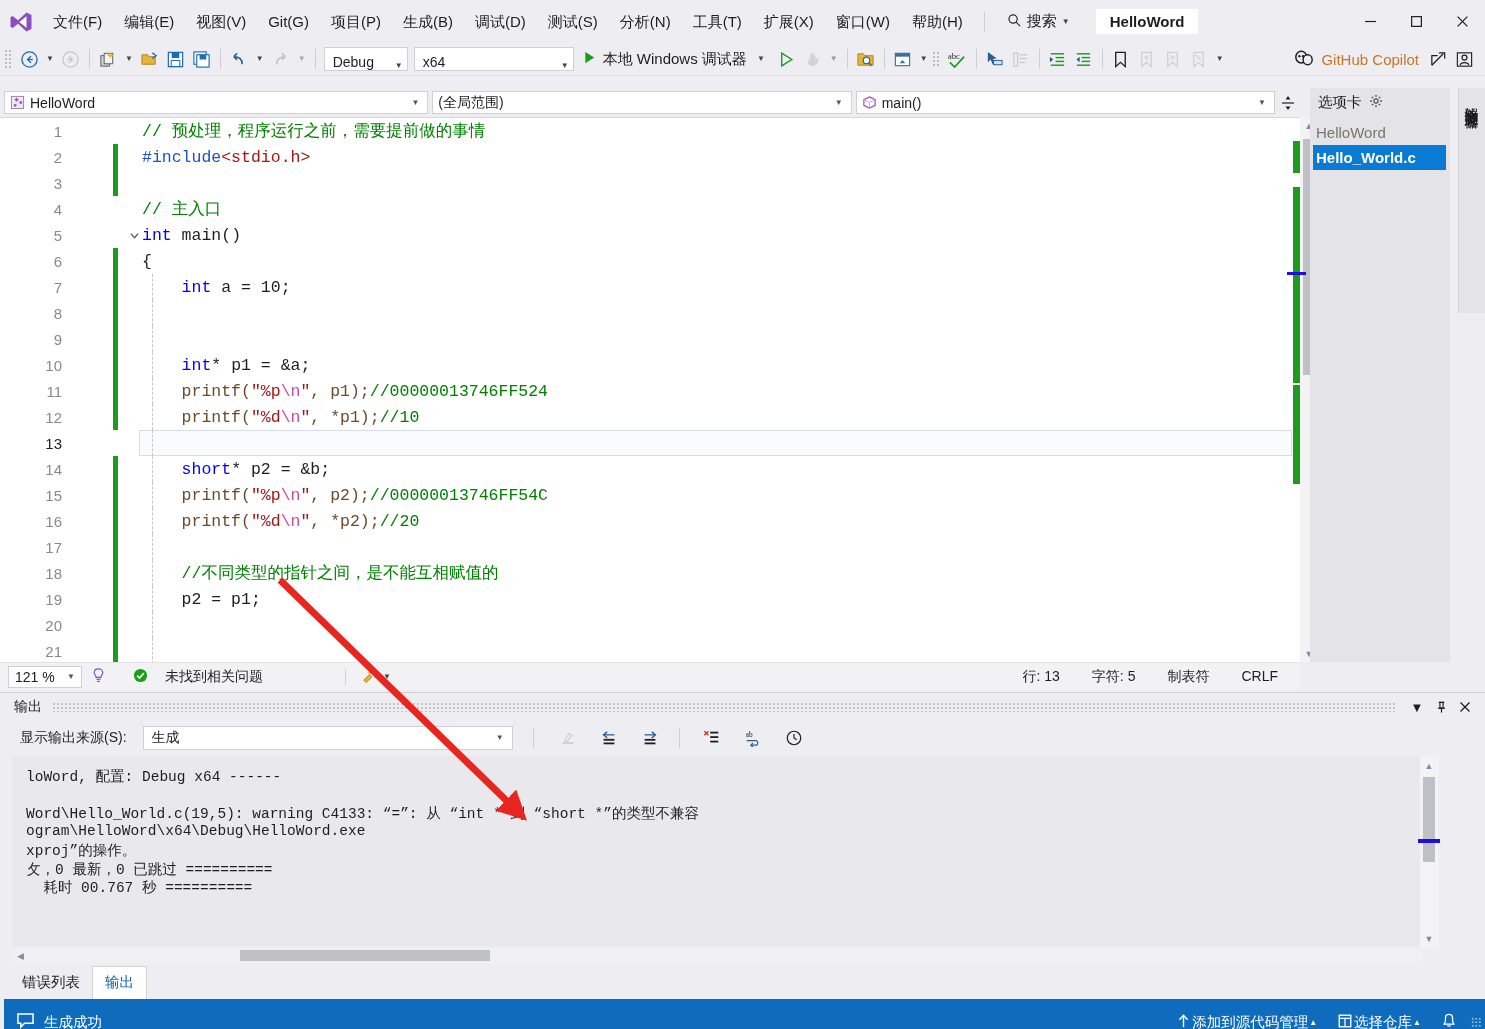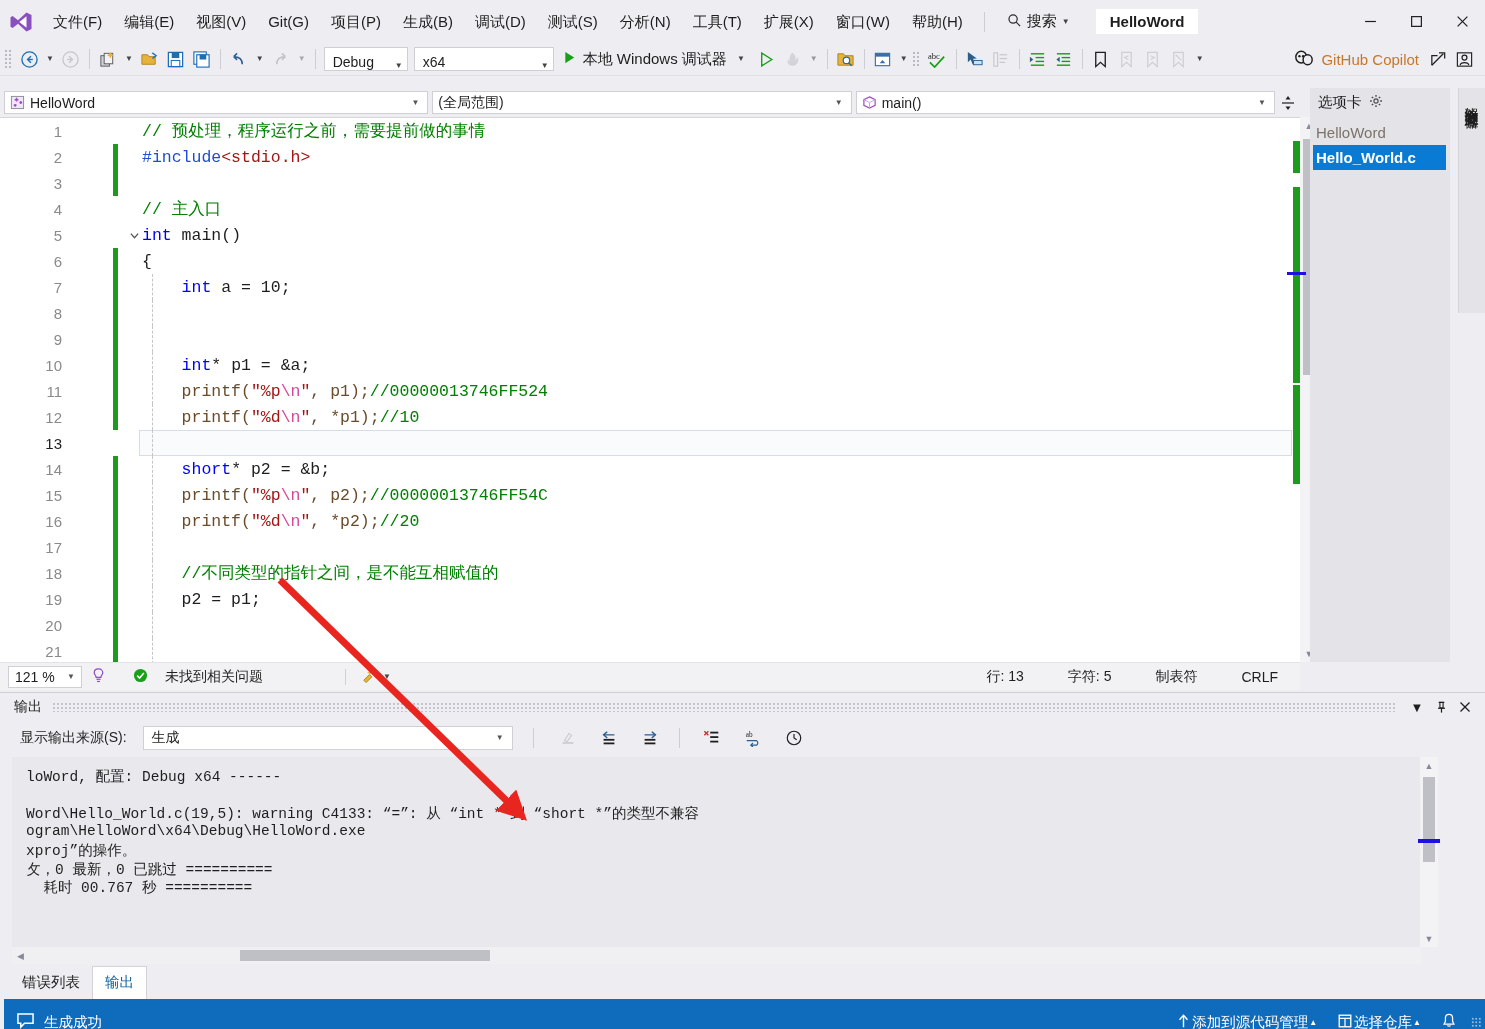--- a/index.html
+++ b/index.html
@@ -158,21 +158,21 @@
     display:flex; align-items:center; font-size:14px; color:#1E1E1E;
   }
   .zoom-combo {
     width:74px; height:22px; margin-left:8px; background:#fff; border:1px solid #CFCFD6;
     display:flex; align-items:center; padding:0 3px 0 6px; font-size:14px;
   }
   .zoom-combo .z-l { flex:1; }
   .zoom-combo .z-a { font-size:8px; color:#555; padding-right:3px; }
   .st-sep { width:1px; height:16px; background:#D0D0D6; margin:0 14px; }
   .st-item { white-space:nowrap; }
-  .st-right { margin-left:auto; display:flex; align-items:center; gap:44px; padding-right:22px; }
+  .st-right { margin-left:auto; display:flex; gap:32px; padding-right:22px; }
 
   
   .output-pane {
     position:absolute; left:0; top:692px; width:1485px; height:275px;
     background:#EEEEF2; border-top:1px solid #CFCFD6;
   }
   .out-head {
     height:28px; display:flex; align-items:center; padding-left:14px;
     font-size:14px; color:#1E1E1E;
   }
@@ -397,21 +397,21 @@
           <path d="M6 15 C6 9 10 7 15 7 M15 7 L11.5 3.6 M15 7 L11.5 10.4" fill="none" stroke="#7A7A82" stroke-width="1.6"></path>
         </svg>
     </div>
     <div class="tb-caret" style="opacity:.4">▼</div>
     <div class="tb-sep"></div>
 
     <div class="tb-combo" style="width:84px">
       <span class="lbl">Debug</span>
       <span class="ar">▼</span>
     </div>
-    <div class="tb-combo" style="width:140px">
+    <div class="tb-combo" style="width:160px">
       <span class="lbl">x64</span>
       <span class="ar">▼</span>
     </div>
 
     <div class="run-btn">
       <span>
         <svg width="15" height="15" viewBox="0 0 16 16">
             <path d="M3.5 2 L13 8 L3.5 14 Z" fill="#16A016"></path>
           </svg>
       </span>

